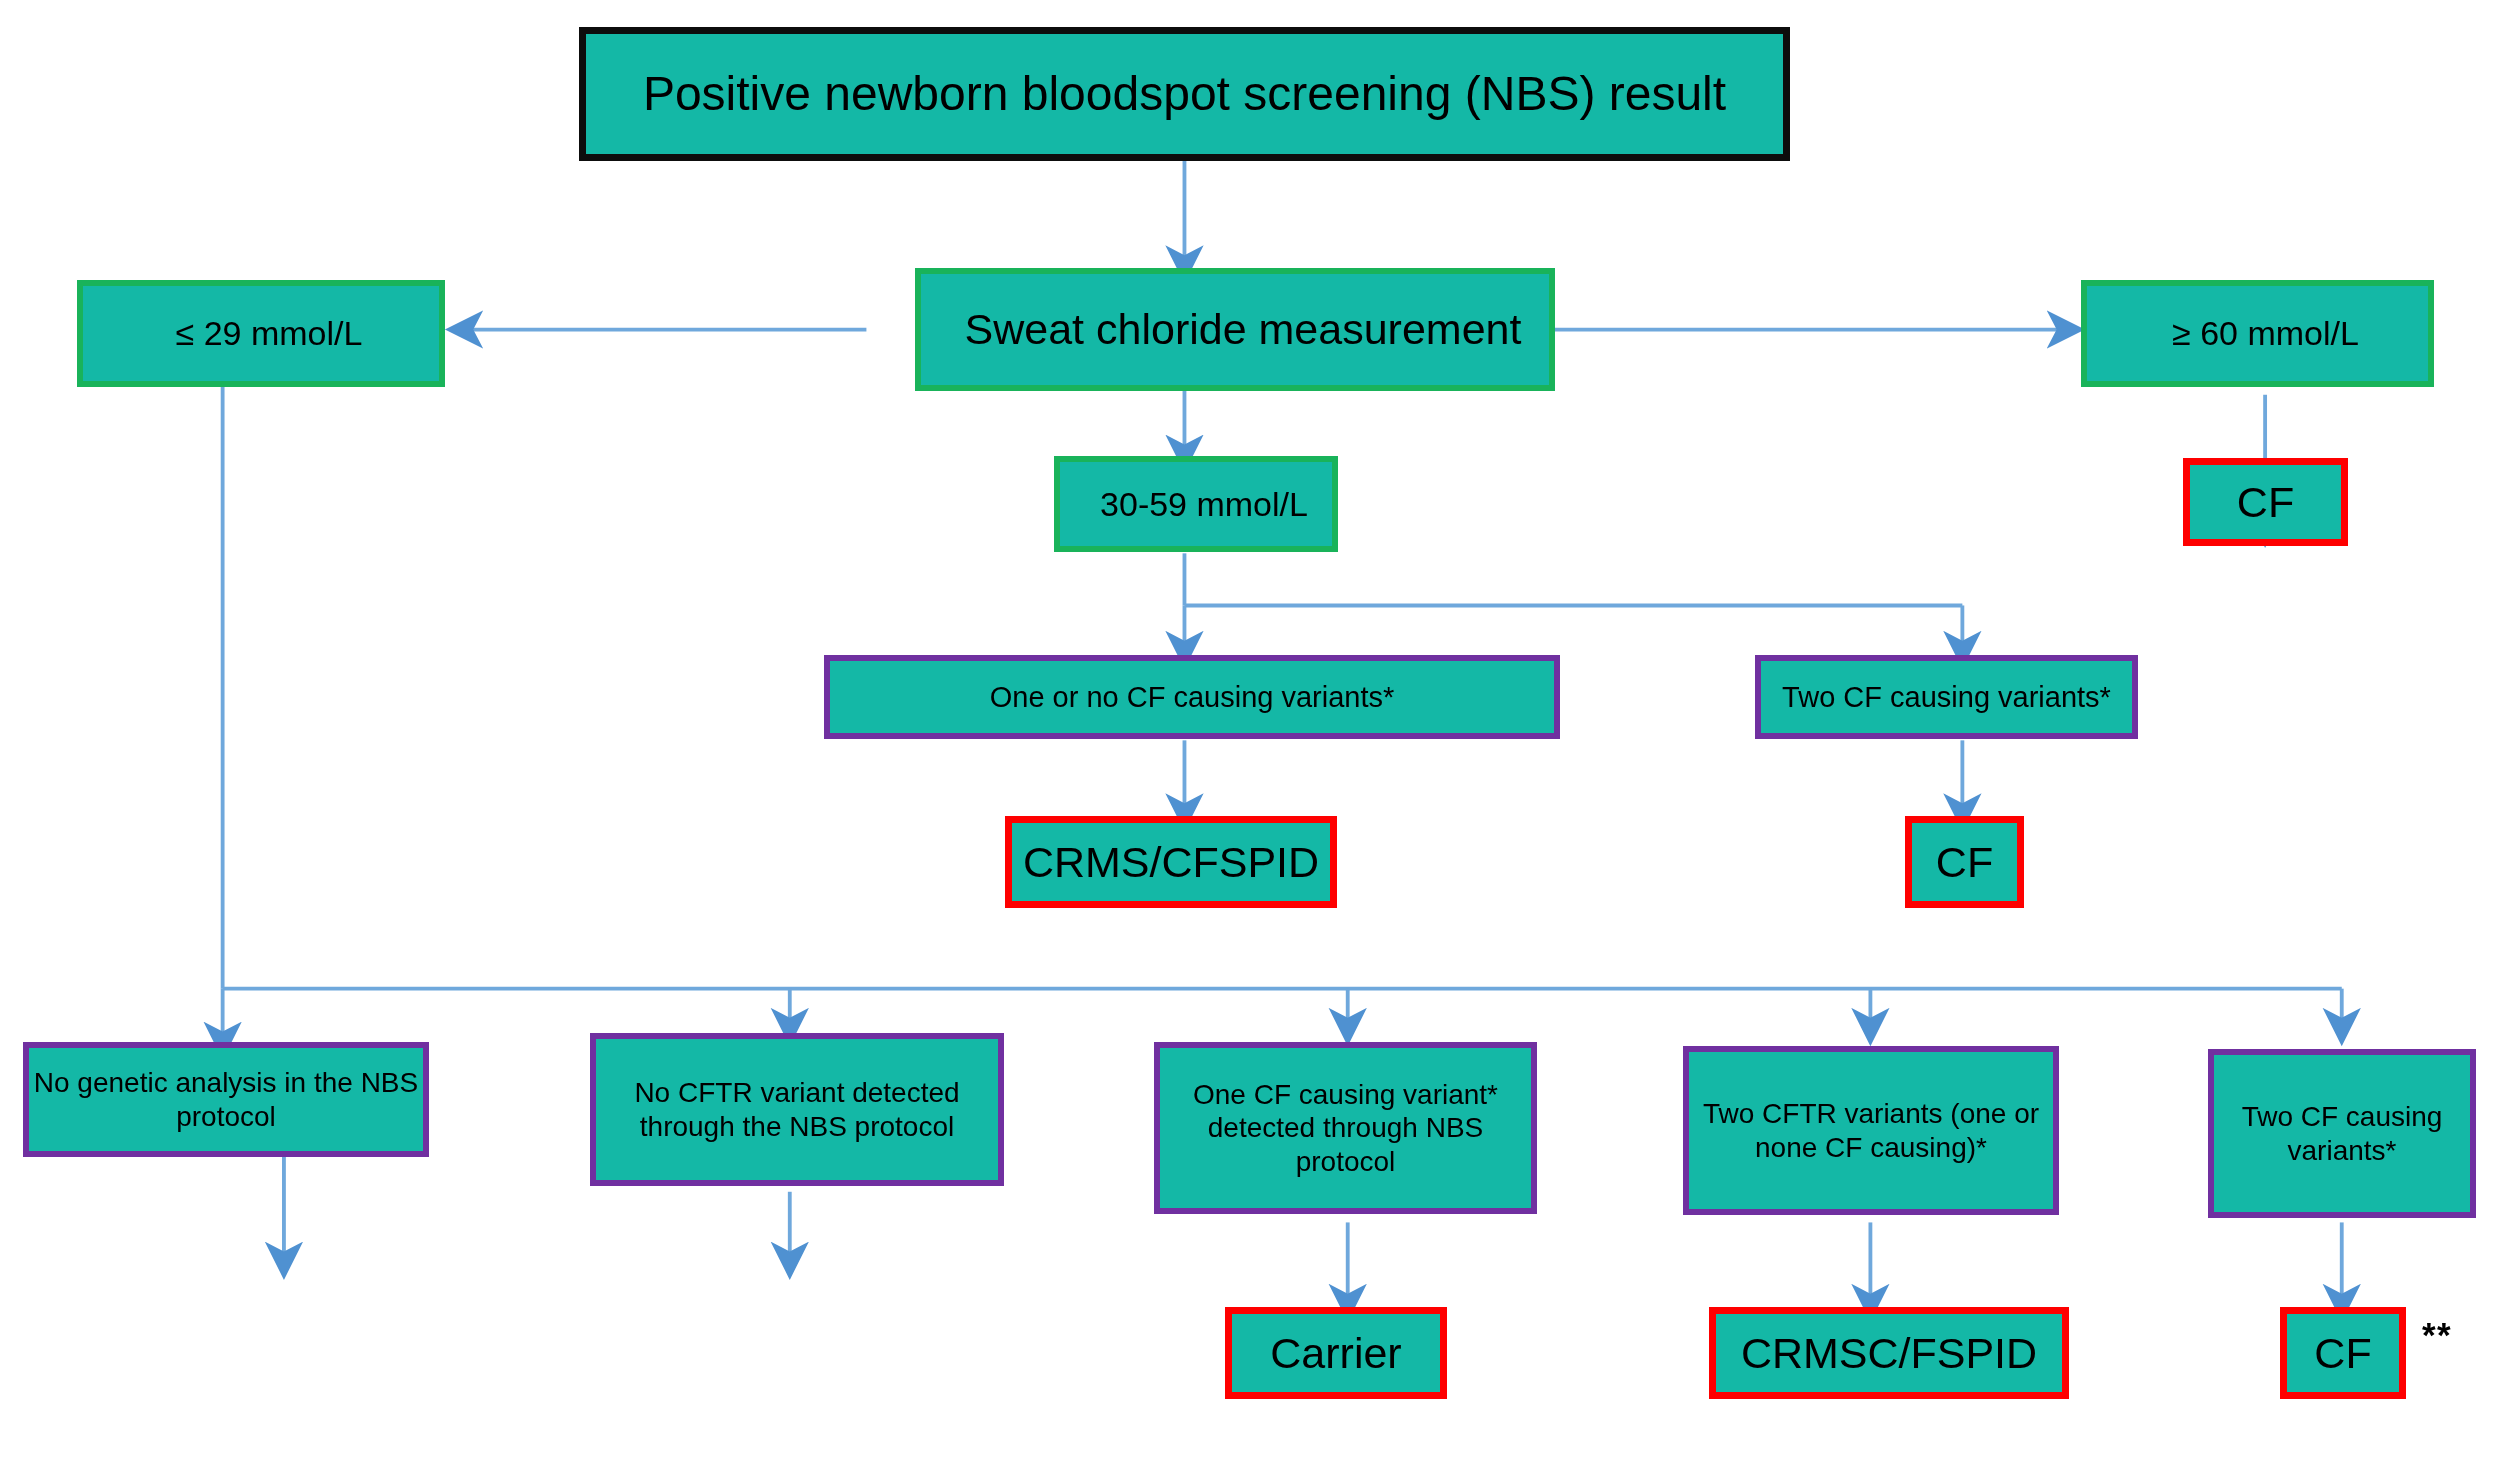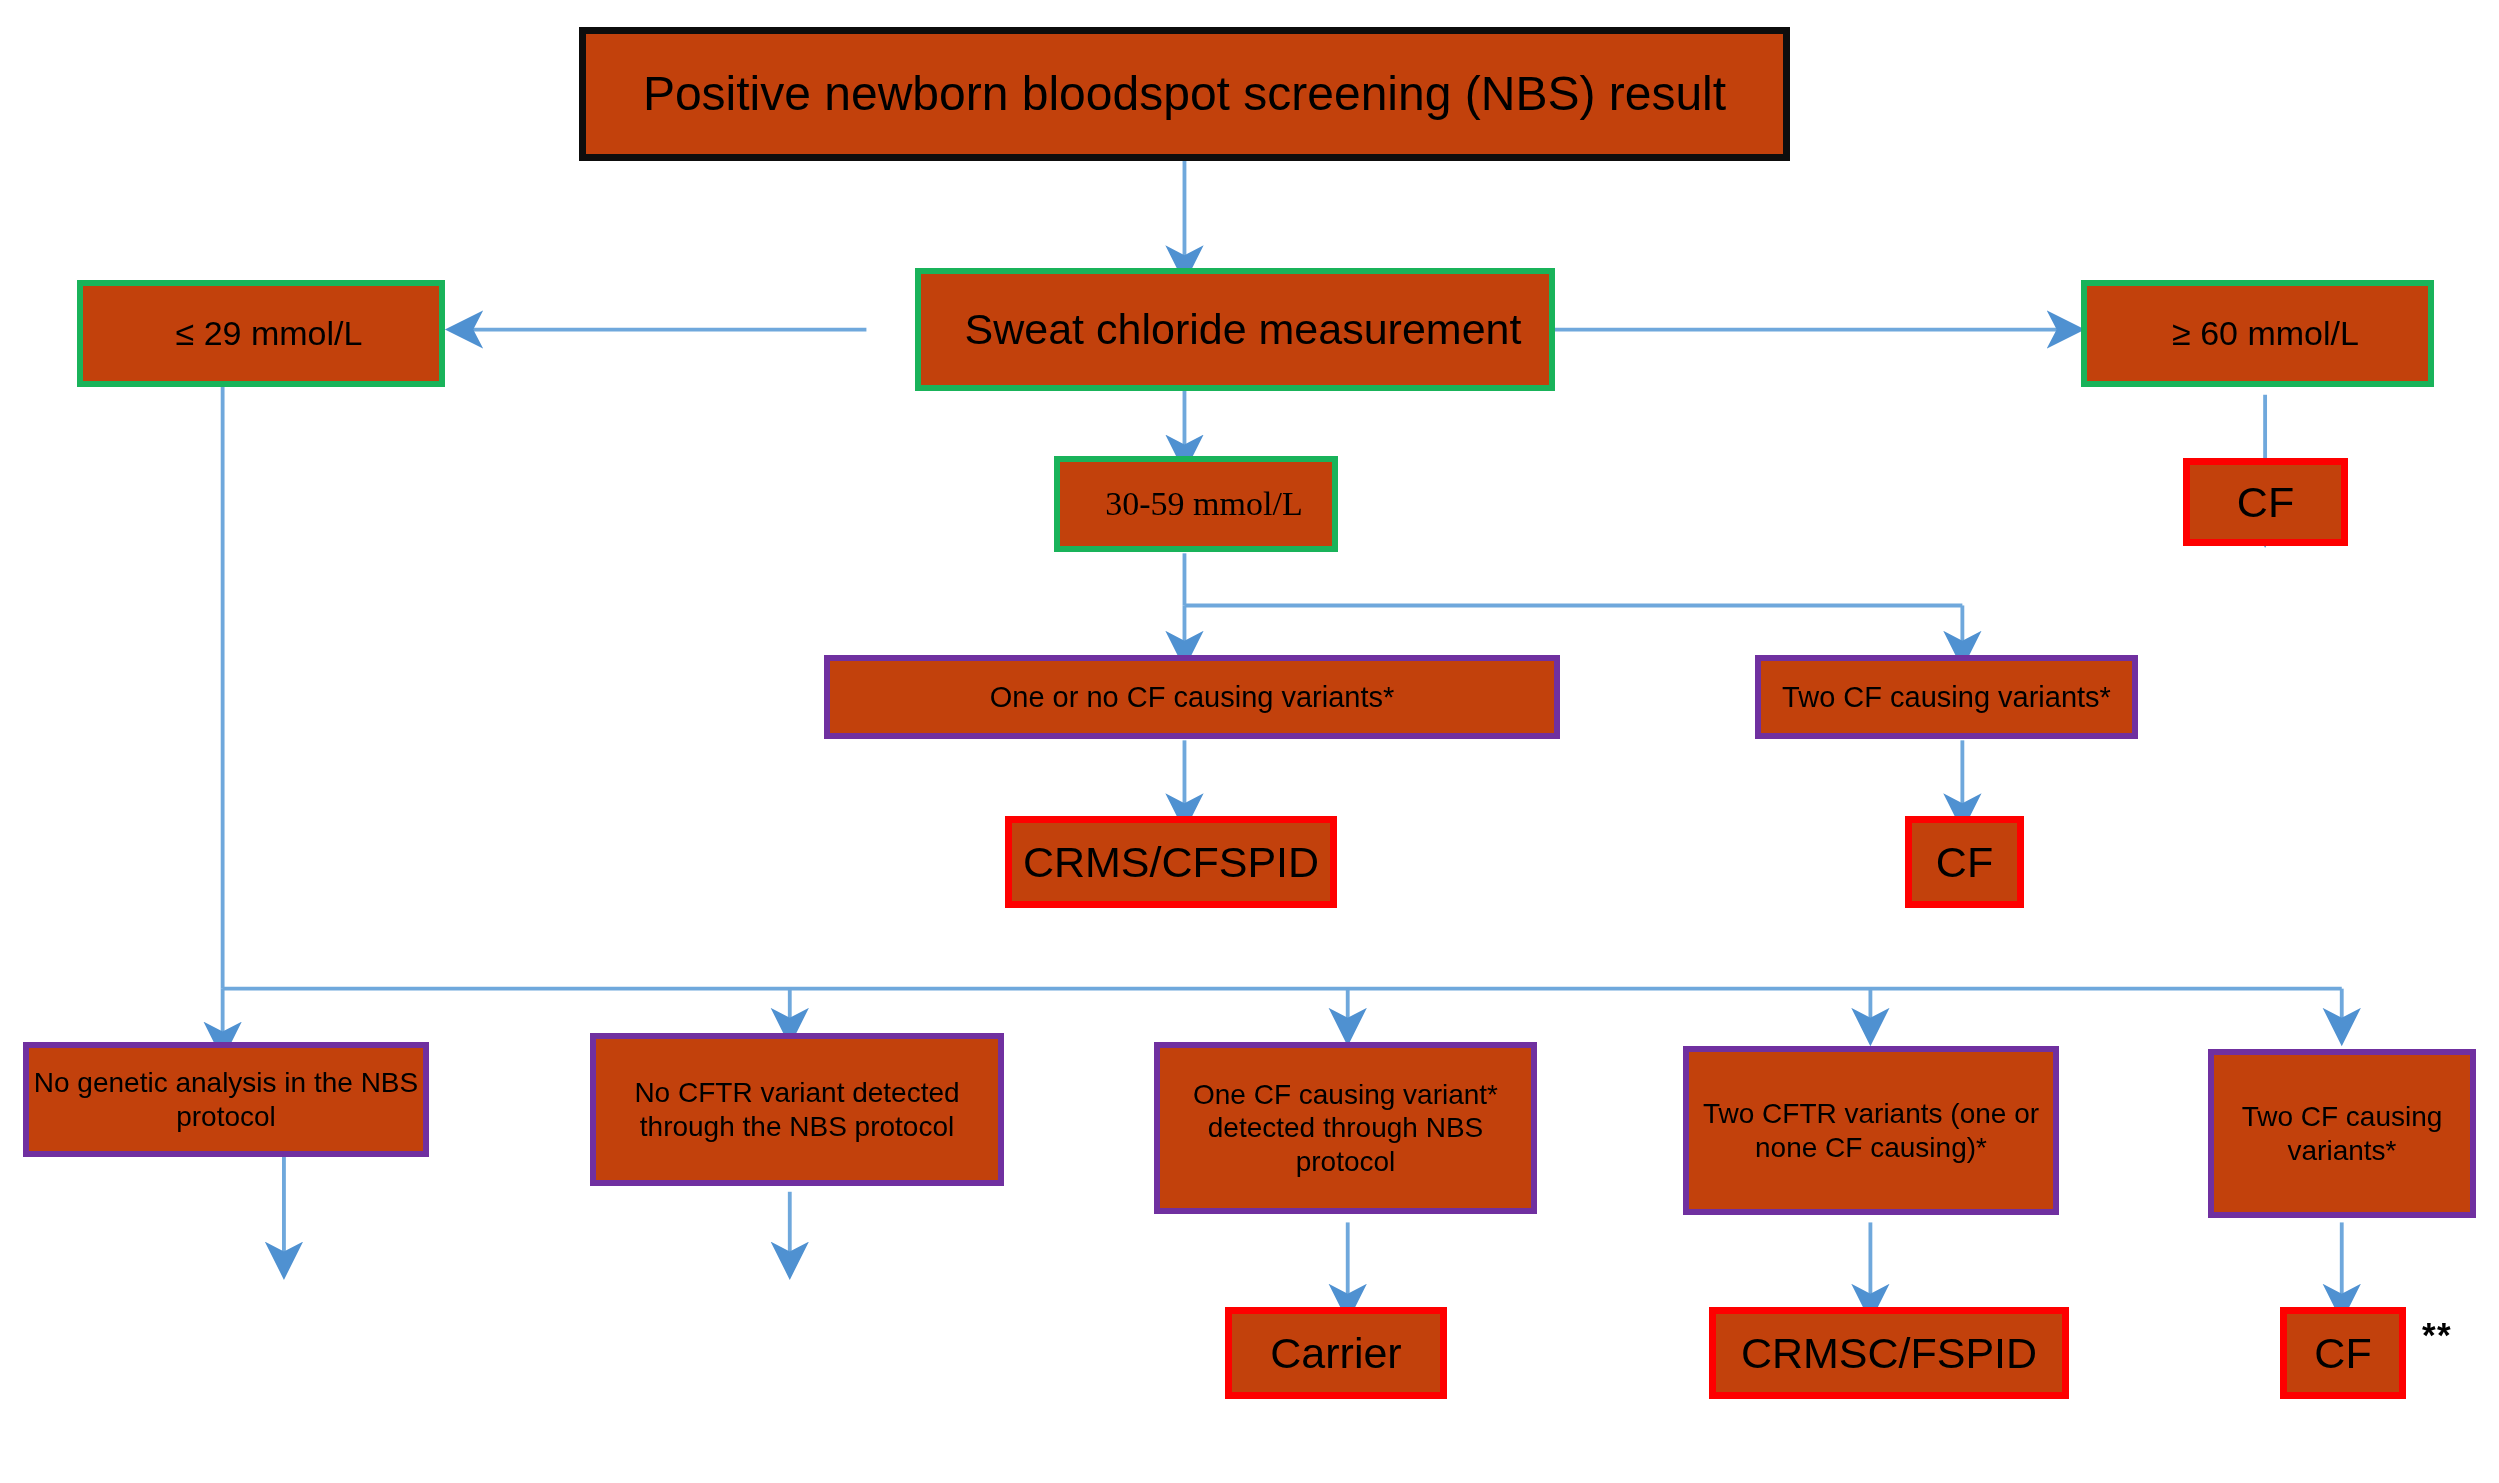--- a/index.html
+++ b/index.html
@@ -23,21 +23,21 @@
     position: absolute;
     left: 0;
     top: 0;
     width: 2500px;
     height: 1483px;
     pointer-events: none;
   }
   .node {
     position: absolute;
     box-sizing: border-box;
-    background: #c2410c;
+    background: #14b8a6;
     display: flex;
     align-items: center;
     justify-content: center;
     text-align: center;
     line-height: 1.18;
     z-index: 2;
   }
   .node span {
     display: block;
     width: 100%;
@@ -123,21 +123,21 @@
   </div>
 
   <div class="node b-green t-mid" style="left:77px; top:280px; width:368px; height:107px;">
     <span>≤ 29 mmol/L</span>
   </div>
 
   <div class="node b-green t-mid" style="left:2081px; top:280px; width:353px; height:107px;">
     <span>≥ 60 mmol/L</span>
   </div>
 
-  <div class="node b-green t-mid" style="left:1054px; top:456px; width:284px; height:96px;font-family:Liberation Serif, serif;">
+  <div class="node b-green t-mid" style="left:1054px; top:456px; width:284px; height:96px;">
     <span>30-59 mmol/L</span>
   </div>
 
   <div class="node b-red t-big" style="left:2183px; top:458px; width:165px; height:88px;">
     <span>CF</span>
   </div>
 
   <div class="node b-purple t-small" style="left:824px; top:655px; width:736px; height:84px;">
     <span>One or no CF causing variants*</span>
   </div>

